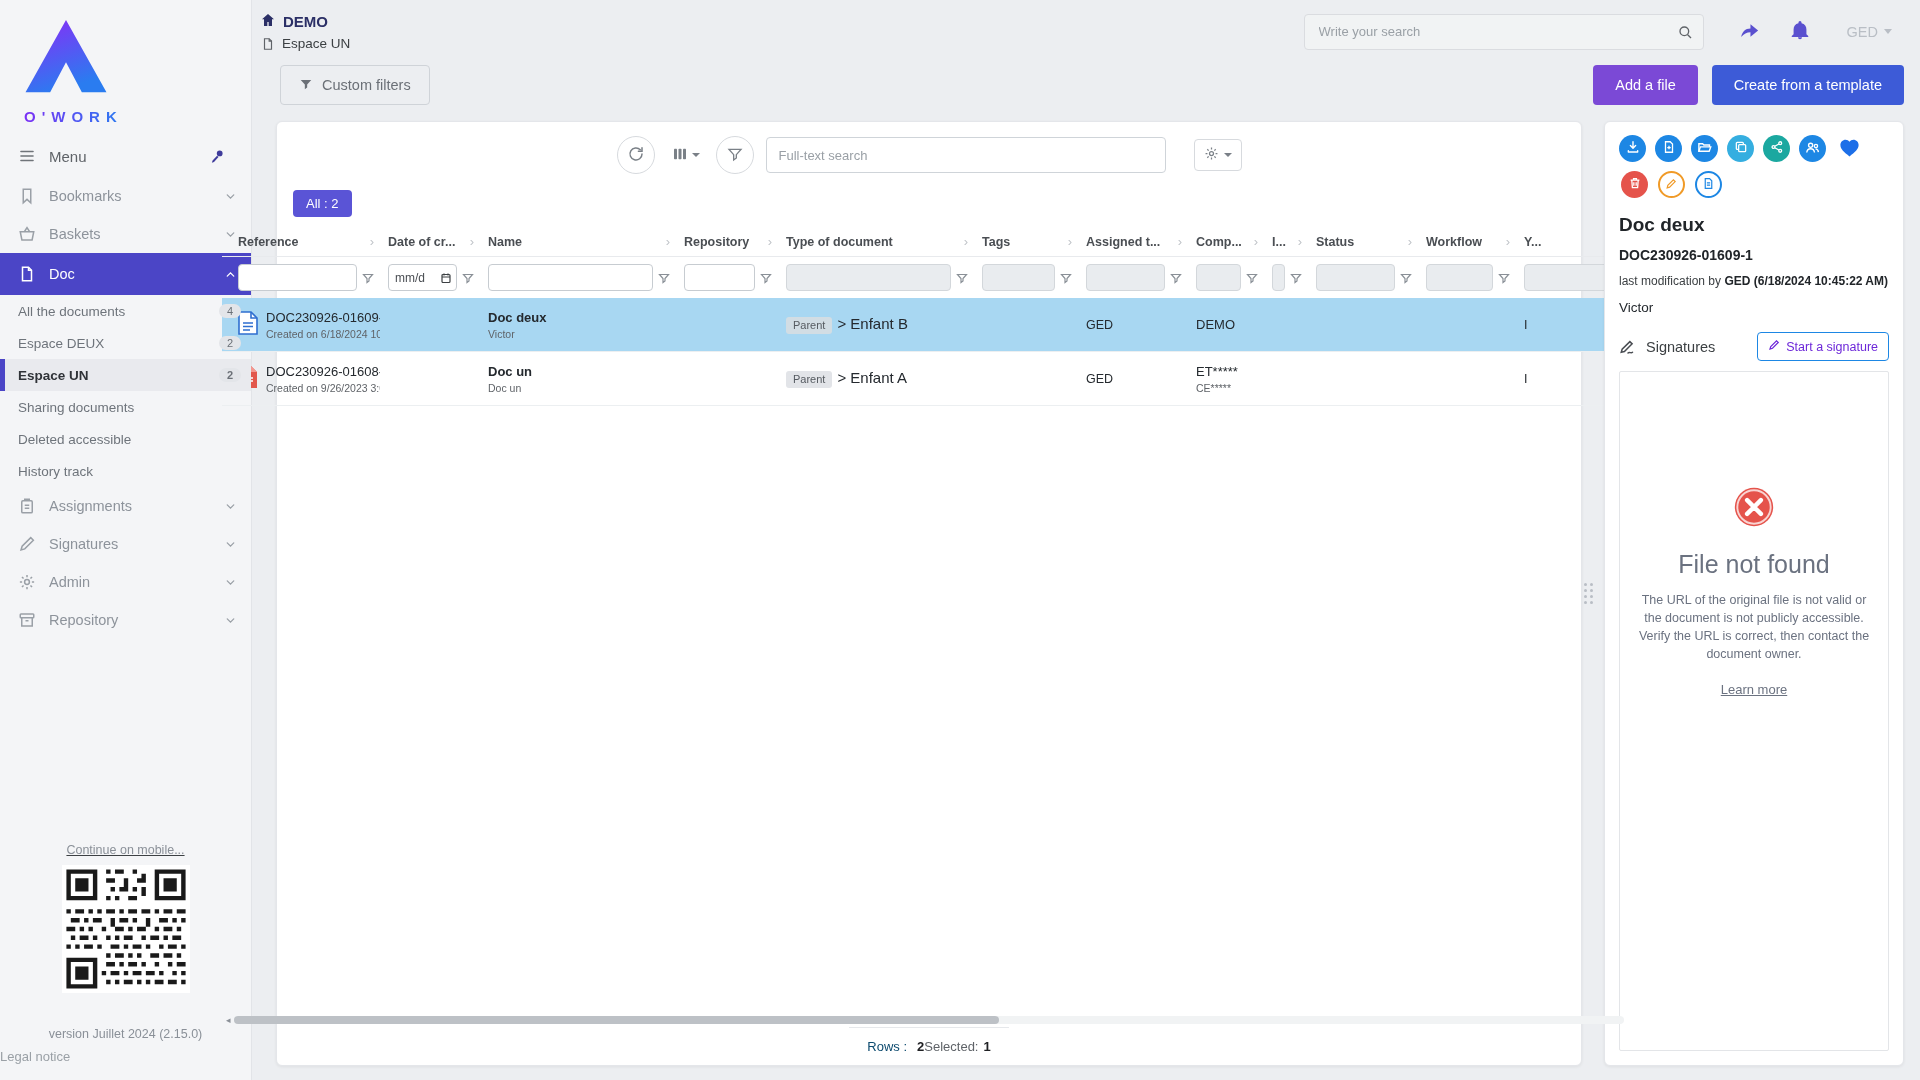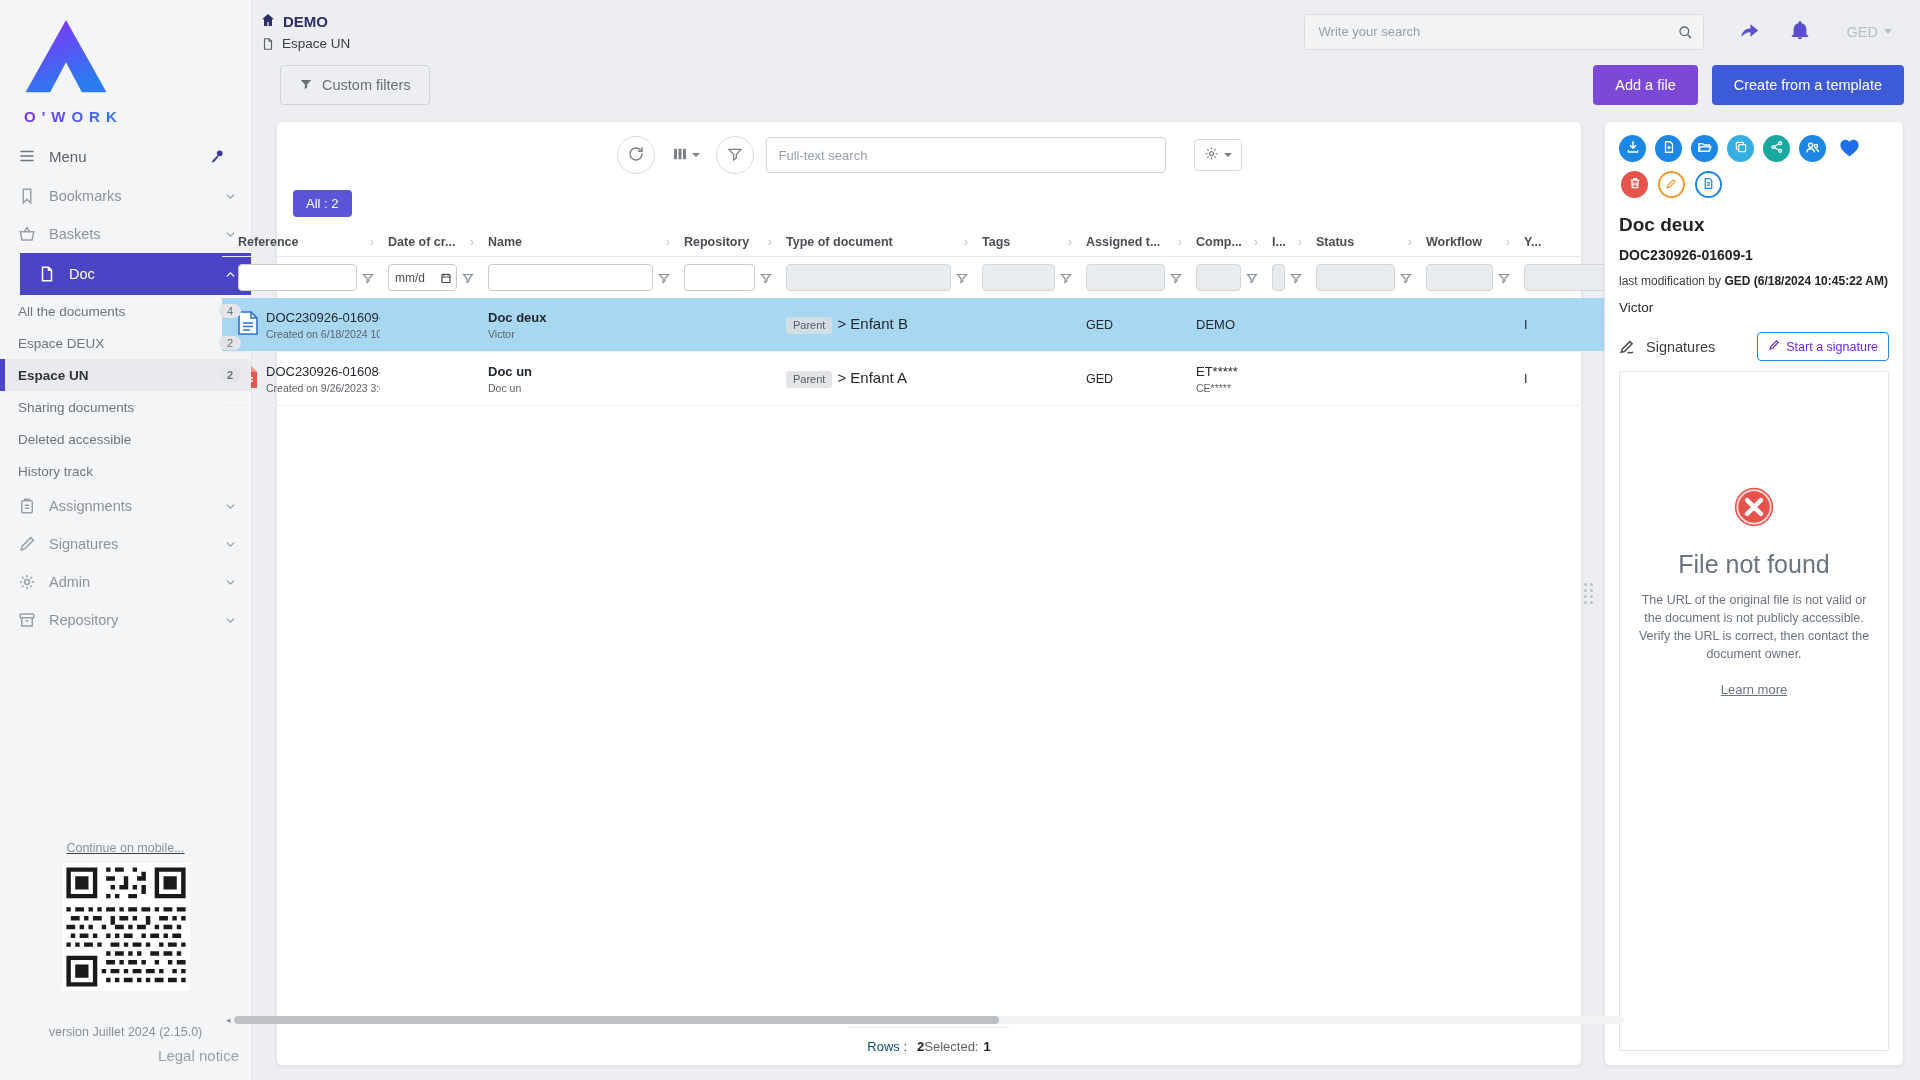--- a/index.html
+++ b/index.html
@@ -16,35 +16,35 @@
   .logo-text { margin-top:8px; margin-left:2px; font-size:15px; font-weight:bold; letter-spacing:6px;
                background:linear-gradient(90deg,#7a2ff5,#2a7cf0); -webkit-background-clip:text; background-clip:text; color:transparent; width:max-content; }
   .menu-head { display:flex; align-items:center; gap:13px; padding:16px 26px 12px 18px; color:#5f6368; }
   .menu-head .mh-label { font-size:15px; }
   .menu-head .pin { margin-left:auto; color:#3f3c9b; display:flex; cursor:pointer; }
   .hamburger { color:#6f7479; display:flex; cursor:pointer; }
 
   .nav-item { display:flex; align-items:center; gap:13px; height:38px; padding:0 14px 0 18px; color:#8d939b; font-size:14.5px; cursor:pointer; }
   .nav-item .nico { display:flex; color:#9aa0a7; }
   .nav-item .chev { margin-left:auto; display:flex; color:#9aa0a7; }
-  .nav-item.active { background:#4b45c6; color:#fff; height:42px;margin-left:20px; }
+  .nav-item.active { background:#4b45c6; color:#fff; height:42px; }
   .nav-item.active .nico, .nav-item.active .chev { color:#fff; }
   .nav-item.active .chev svg { transform:rotate(180deg); }
 
   .subnav { }
   .subitem { display:flex; align-items:center; height:32px; padding:0 10px 0 18px; font-size:13.5px; color:#6e747b; cursor:pointer; position:relative; }
   .subitem .count { margin-left:auto; background:#e3e5e9; color:#6b7077; font-size:11px; border-radius:9px; padding:1px 8px; }
   .subitem.active { background:#e9eaee; color:#303338; font-weight:bold; }
   .subitem.active::before { content:""; position:absolute; left:0; top:0; bottom:0; width:5px; background:#4b45c6; }
 
   .mobile-block { margin-top:auto; text-align:center; padding-top:10px;text-decoration:underline; }
   .mobile-text { font-size:12.5px; color:#8a9098; margin-bottom:8px; }
   .qr { display:inline-block; }
   .version { text-align:center; font-size:12.5px; color:#8a9098; margin-top:30px; }
-  .legal { text-align:right; font-size:15px; color:#9aa0a6; margin:8px 12px 16px; text-decoration:none; cursor:pointer; }
+  .legal { text-align:left; font-size:13px; color:#9aa0a6; margin:8px 0 16px; text-decoration:none; cursor:pointer; }
 
   
   .content { flex:1; display:flex; flex-direction:column; min-width:0; }
 
   .topbar { display:flex; align-items:center; padding:12px 24px 2px 8px; }
   .titles { display:flex; flex-direction:column; gap:5px; }
   .app-title { display:flex; align-items:center; gap:7px; color:#2b2f66; font-weight:bold; font-size:15px; }
   .space-title { display:flex; align-items:center; gap:7px; color:#3c4043; font-size:13.5px; margin-left:1px; }
   .space-title .sico { color:#5f6368; display:flex; }
 

